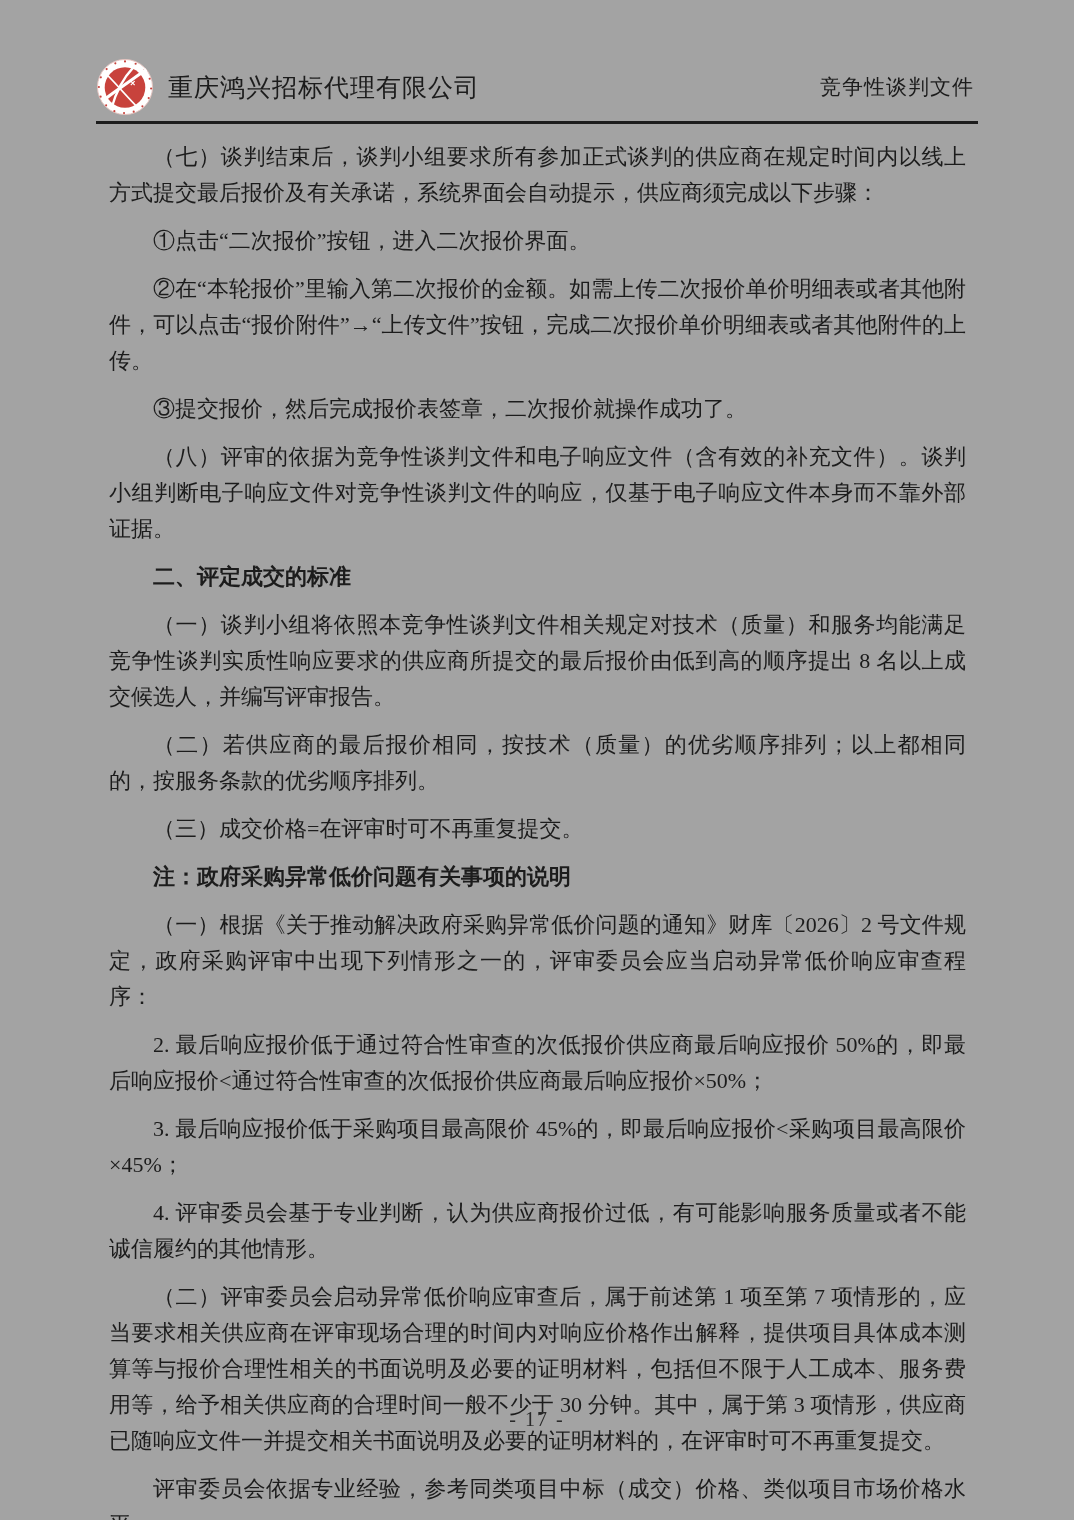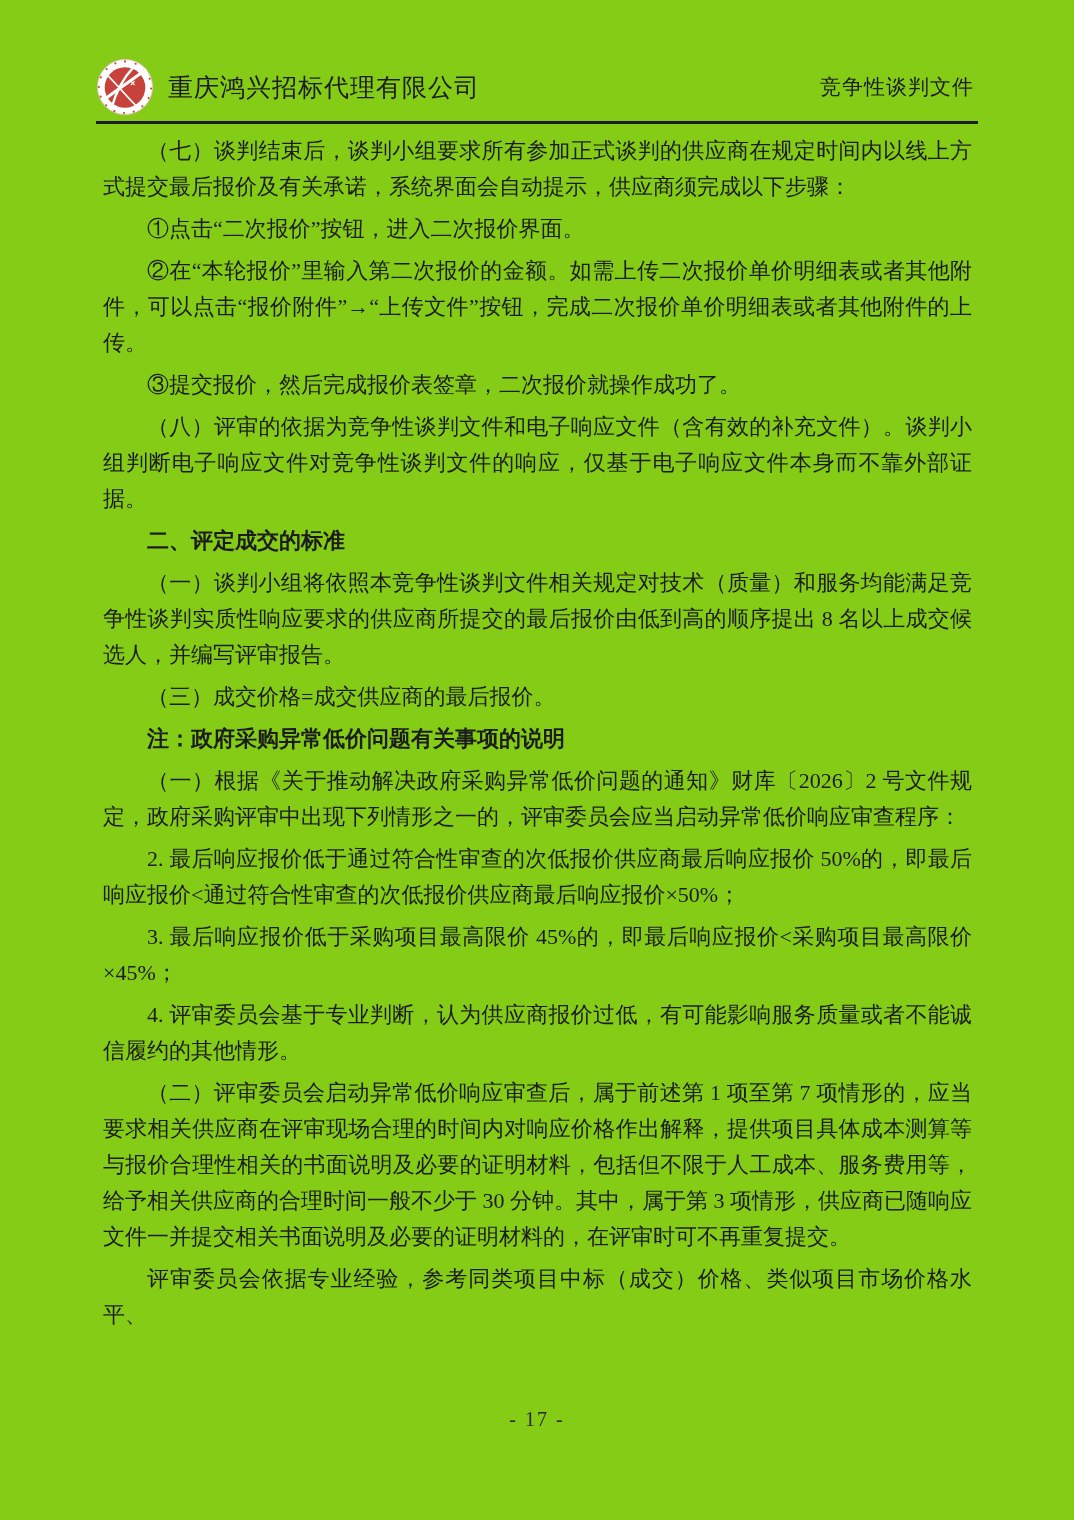--- a/index.html
+++ b/index.html
@@ -5,21 +5,21 @@
   html, body {
     margin: 0;
     padding: 0;
     background: #e8e8e8;
   }
   .page {
     position: relative;
     width: 1074px;
     height: 1520px;
     margin: 0 auto;
-    background: #84cc16;
+    background: #a3a3a3;
     font-family: "Liberation Serif", "DejaVu Serif", serif;
     color: #1c1c1c;
     overflow: hidden;
   }
   
   .header {
     position: absolute;
     top: 58px;
     left: 96px;
     width: 882px;
@@ -50,21 +50,21 @@
   .doc-body {
     position: absolute;
     top: 127px;
     left: 97px;
     width: 881px;
     font-size: 22px;
     line-height: 36px;
     text-align: justify;
   }
   .para {
-    margin: 6px;
+    margin: 12px;
     text-indent: 2em;
   }
   .para.heading {
     font-weight: bold;
   }
   
   .footer {
     position: absolute;
     top: 1408px;
     left: 0;
@@ -117,21 +117,22 @@
   </div>
 
   <div class="doc-body">
     <p class="para">（七）谈判结束后，谈判小组要求所有参加正式谈判的供应商在规定时间内以线上方式提交最后报价及有关承诺，系统界面会自动提示，供应商须完成以下步骤：</p>
     <p class="para">①点击“二次报价”按钮，进入二次报价界面。</p>
     <p class="para">②在“本轮报价”里输入第二次报价的金额。如需上传二次报价单价明细表或者其他附件，可以点击“报价附件”→“上传文件”按钮，完成二次报价单价明细表或者其他附件的上传。</p>
     <p class="para">③提交报价，然后完成报价表签章，二次报价就操作成功了。</p>
     <p class="para">（八）评审的依据为竞争性谈判文件和电子响应文件（含有效的补充文件）。谈判小组判断电子响应文件对竞争性谈判文件的响应，仅基于电子响应文件本身而不靠外部证据。</p>
     <p class="para heading">二、评定成交的标准</p>
     <p class="para">（一）谈判小组将依照本竞争性谈判文件相关规定对技术（质量）和服务均能满足竞争性谈判实质性响应要求的供应商所提交的最后报价由低到高的顺序提出 8 名以上成交候选人，并编写评审报告。</p>
-    <p class="para">（三）成交价格=成交供应商的最后报价。</p>
+    <p class="para">（二）若供应商的最后报价相同，按技术（质量）的优劣顺序排列；以上都相同的，按服务条款的优劣顺序排列。</p>
+    <p class="para">（三）成交价格=在评审时可不再重复提交。</p>
     <p class="para heading">注：政府采购异常低价问题有关事项的说明</p>
     <p class="para">（一）根据《关于推动解决政府采购异常低价问题的通知》财库〔2026〕2 号文件规定，政府采购评审中出现下列情形之一的，评审委员会应当启动异常低价响应审查程序：</p>
     <p class="para">2. 最后响应报价低于通过符合性审查的次低报价供应商最后响应报价 50%的，即最后响应报价&lt;通过符合性审查的次低报价供应商最后响应报价×50%；</p>
     <p class="para">3. 最后响应报价低于采购项目最高限价 45%的，即最后响应报价&lt;采购项目最高限价×45%；</p>
     <p class="para">4. 评审委员会基于专业判断，认为供应商报价过低，有可能影响服务质量或者不能诚信履约的其他情形。</p>
     <p class="para">（二）评审委员会启动异常低价响应审查后，属于前述第 1 项至第 7 项情形的，应当要求相关供应商在评审现场合理的时间内对响应价格作出解释，提供项目具体成本测算等与报价合理性相关的书面说明及必要的证明材料，包括但不限于人工成本、服务费用等，给予相关供应商的合理时间一般不少于 30 分钟。其中，属于第 3 项情形，供应商已随响应文件一并提交相关书面说明及必要的证明材料的，在评审时可不再重复提交。</p>
     <p class="para">评审委员会依据专业经验，参考同类项目中标（成交）价格、类似项目市场价格水平、</p>
   </div>
 
   <div class="footer">

